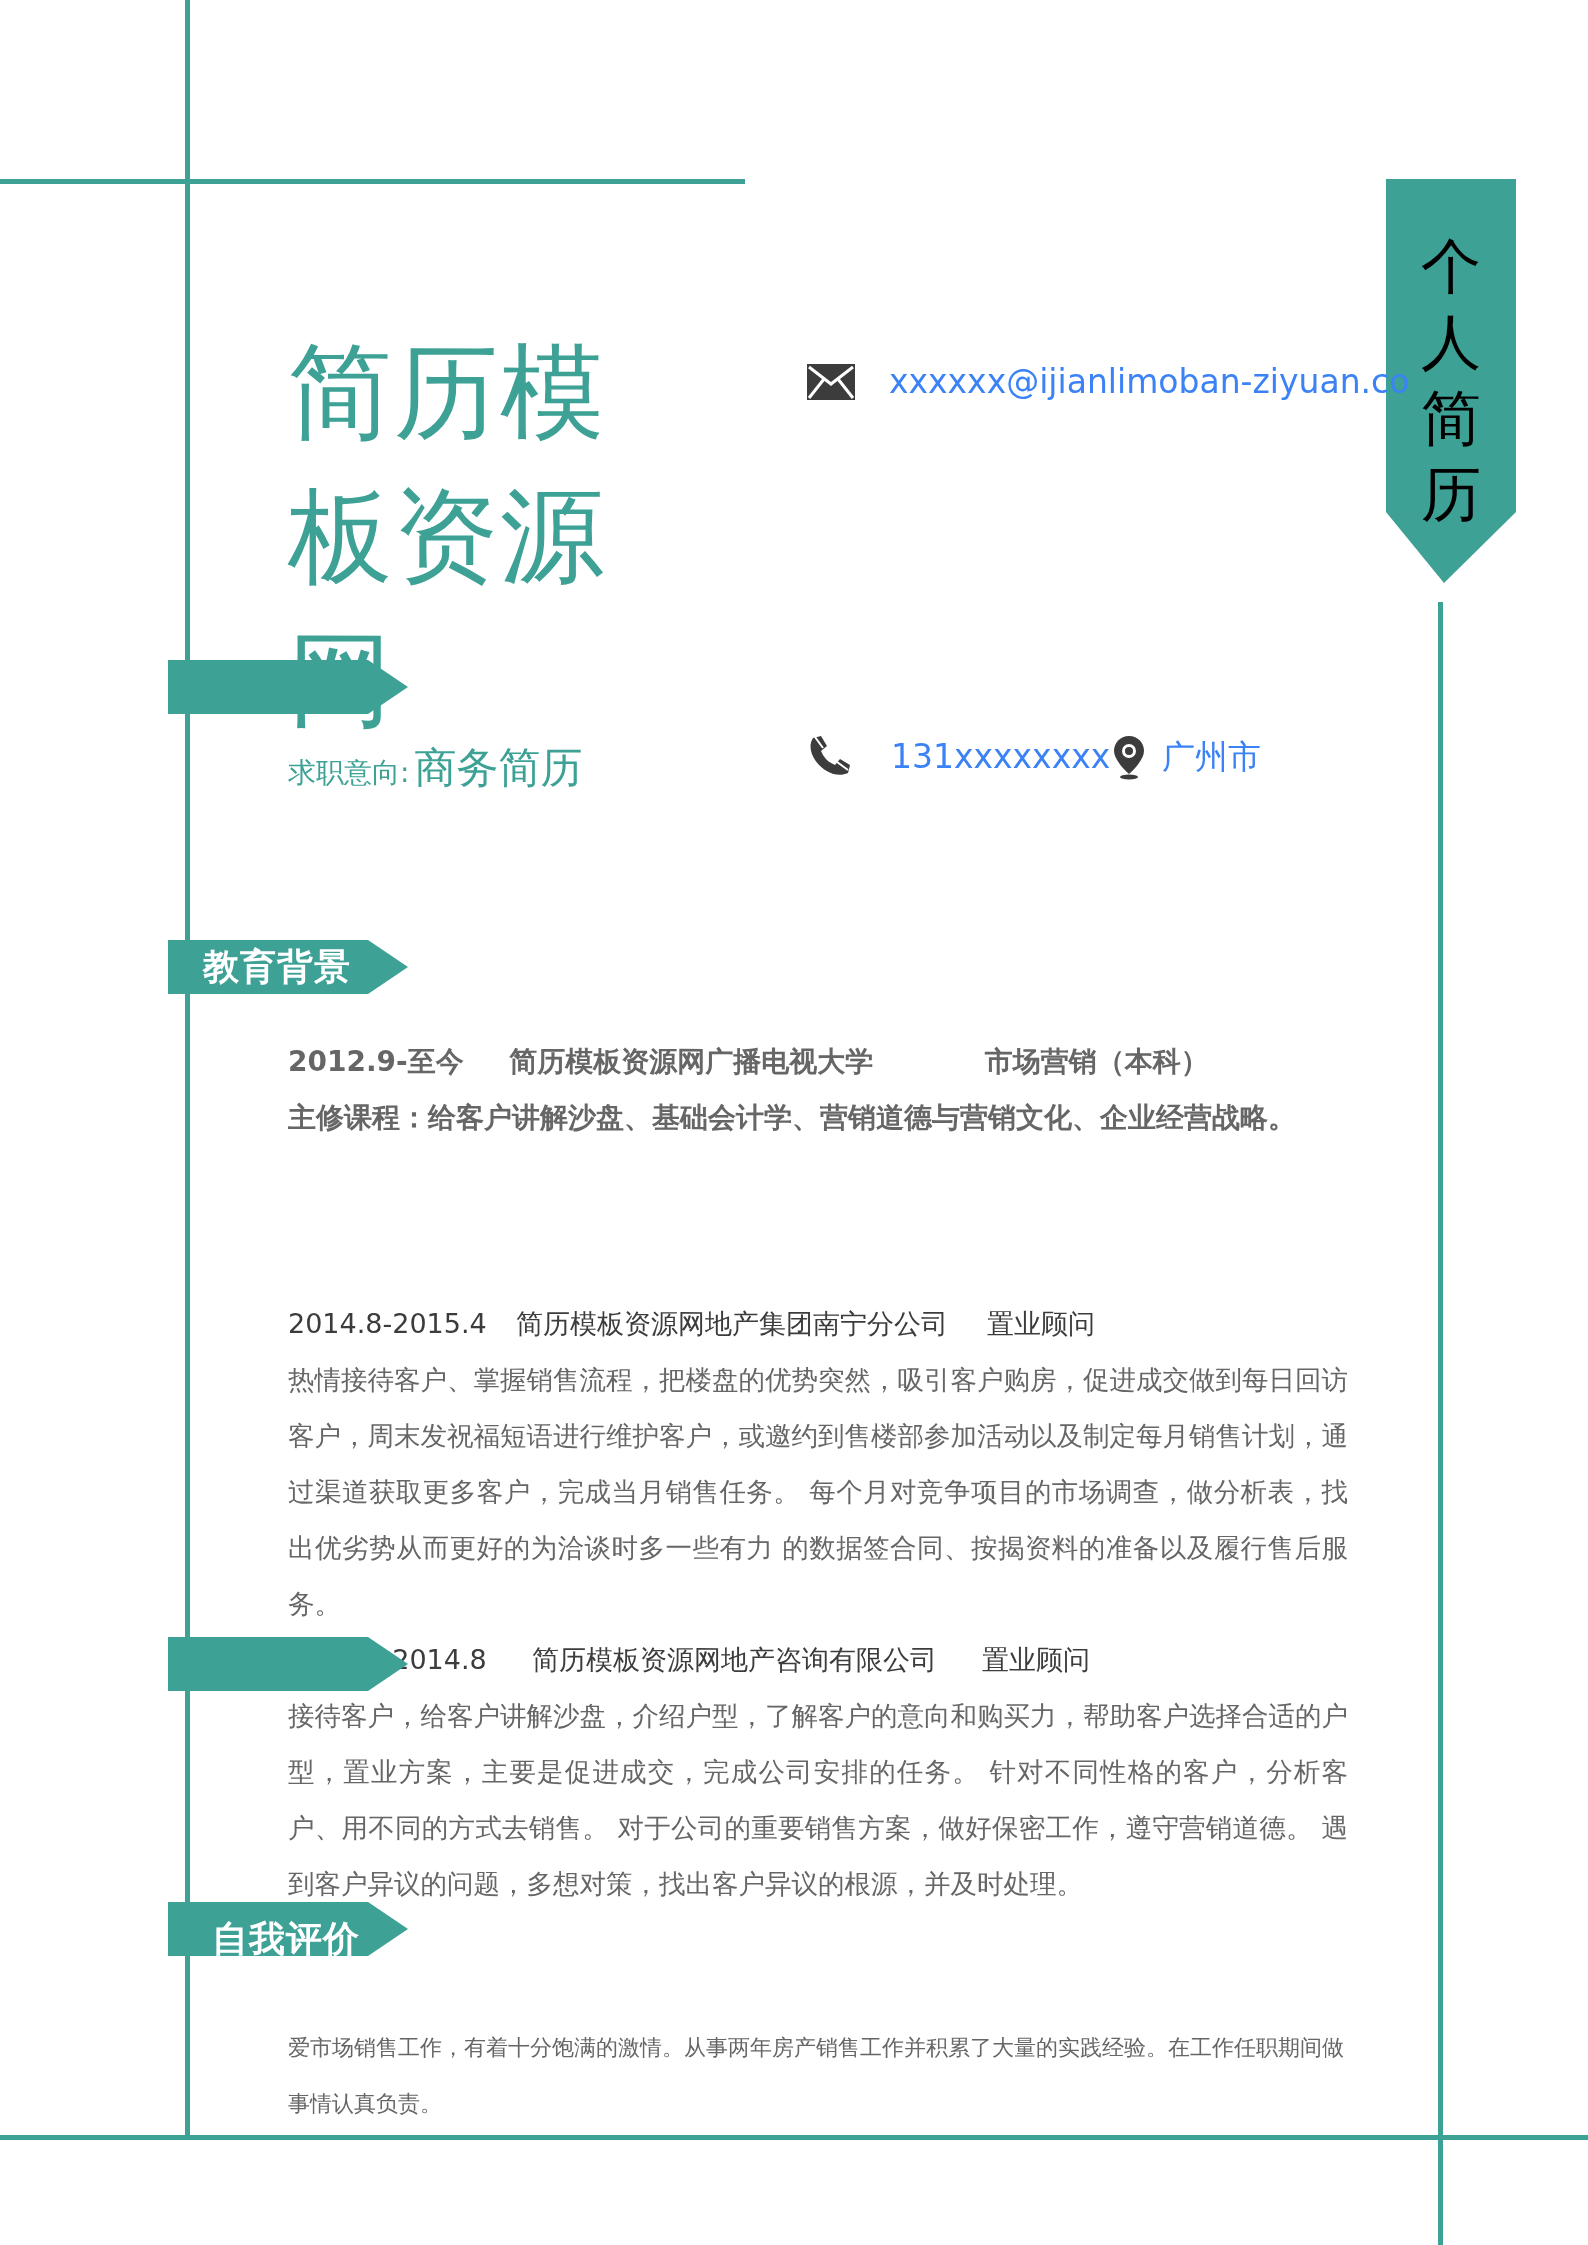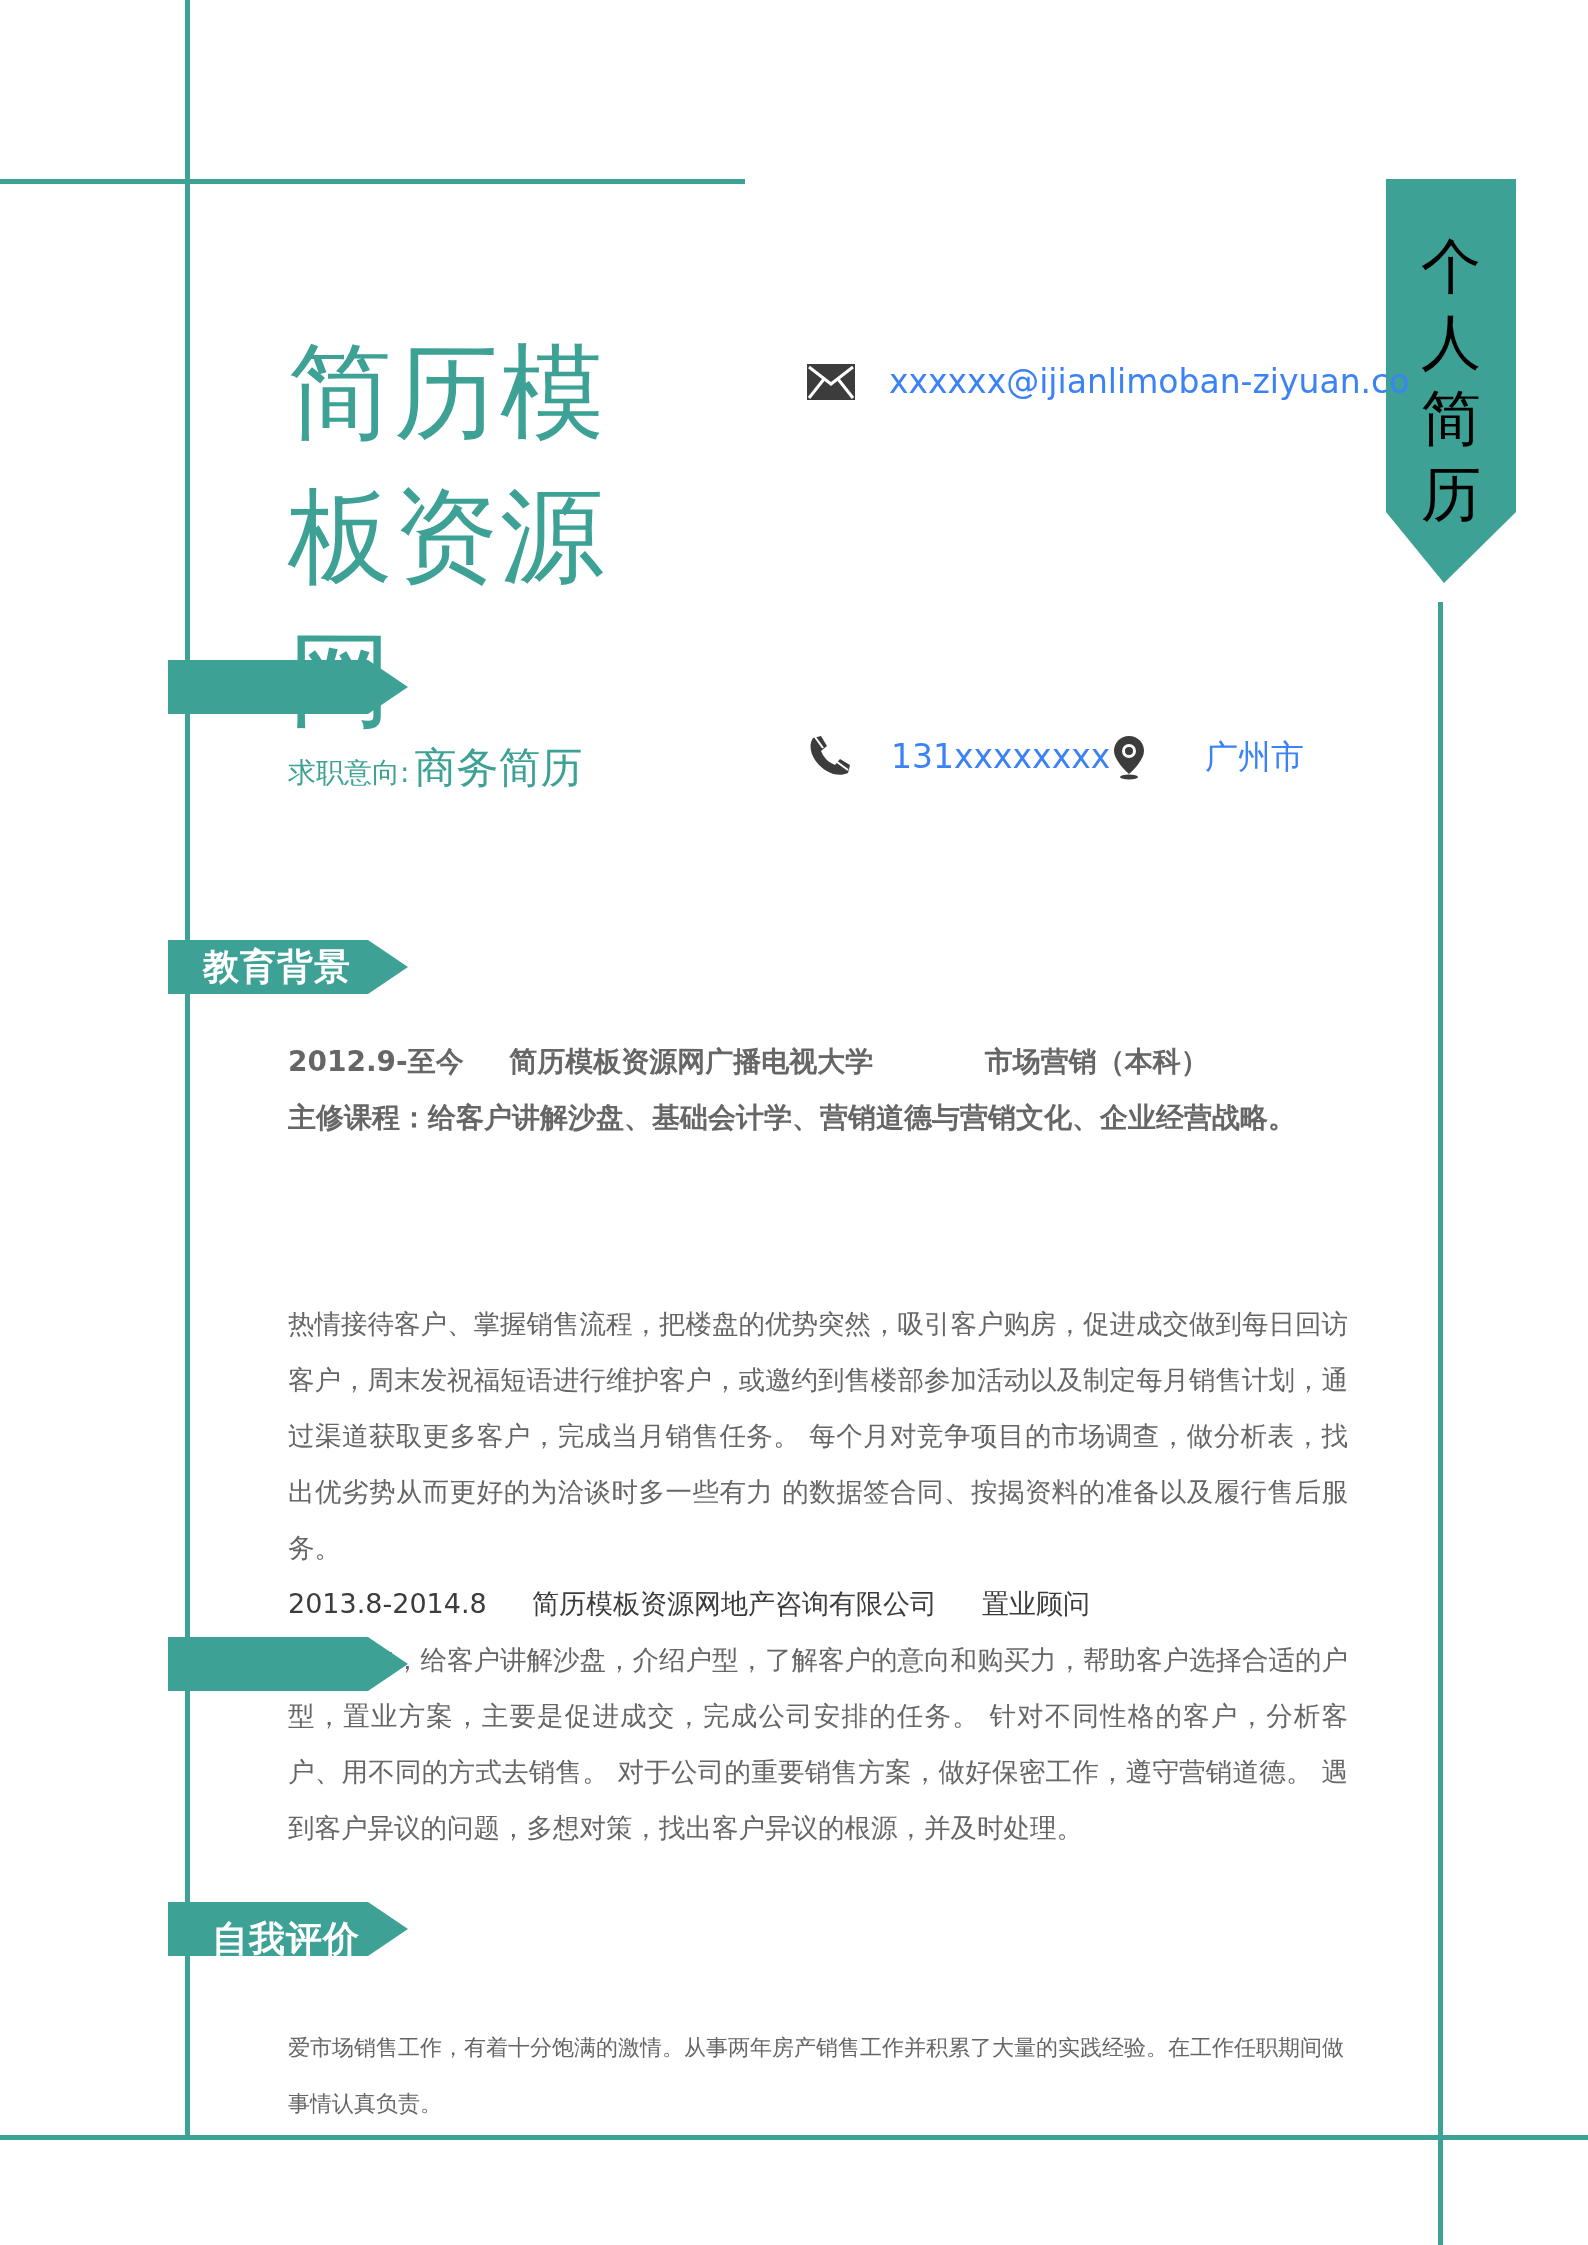--- a/index.html
+++ b/index.html
@@ -71,21 +71,21 @@
 <div class="contact" style="left:798px; top:734px;">
   <span class="icon" style="margin-right:40px;">
     <svg width="44" height="44" viewBox="0 0 44 44">
         <path d="M6 4 L14 2 L20 12 L14 17 C17 24 21 28 28 31 L33 25 L43 31 L41 39 C30 44 16 38 8 26 C3 18 2 10 6 4 Z" fill="#3c3c3c"></path>
         <line x1="8" y1="3" x2="16" y2="14" stroke="#fff" stroke-width="2"></line>
         <line x1="30" y1="28" x2="41" y2="36" stroke="#fff" stroke-width="2"></line>
       </svg>
   </span>
   <span class="txt">131xxxxxxxx</span>
 </div>
-<div class="contact" style="left:1103px; top:734px;gap:43px;">
+<div class="contact" style="left:1103px; top:734px;">
   <span class="icon" style="margin-right:16px;">
     <svg width="34" height="46" viewBox="0 0 34 46">
         <path d="M17 2 C8 2 2 9 2 17 C2 27 17 40 17 40 C17 40 32 27 32 17 C32 9 26 2 17 2 Z" fill="#3c3c3c"></path>
         <circle cx="17" cy="17" r="7" fill="#fff"></circle>
         <circle cx="17" cy="17" r="4" fill="#3c3c3c"></circle>
         <ellipse cx="17" cy="43" rx="9" ry="2.5" fill="#3c3c3c"></ellipse>
       </svg>
   </span>
   <span class="txt">广州市</span>
 </div>
@@ -101,20 +101,27 @@
     <span class="gap" style="width:26px;"></span>
     <span>简历模板资源网广播电视大学</span>
     <span class="gap" style="width:92px;"></span>
     <span>市场营销（本科）</span>
   </div>
   <div class="edu-line">主修课程：给客户讲解沙盘、基础会计学、营销道德与营销文化、企业经营战略。</div>
 </div>
 
 <div class="body-text" style="top:1296px; width:1060px;">
   <div class="job">
+    <div class="job-head">
+      <span>2014.8-2015.4</span>
+      <span class="gap" style="width:12px;"></span>
+      <span>简历模板资源网地产集团南宁分公司</span>
+      <span class="gap" style="width:22px;"></span>
+      <span>置业顾问</span>
+    </div>
     <div class="job-desc">热情接待客户、掌握销售流程，把楼盘的优势突然，吸引客户购房，促进成交做到每日回访客户，周末发祝福短语进行维护客户，或邀约到售楼部参加活动以及制定每月销售计划，通过渠道获取更多客户，完成当月销售任务。 每个月对竞争项目的市场调查，做分析表，找出优劣势从而更好的为洽谈时多一些有力 的数据签合同、按揭资料的准备以及履行售后服务。</div>
   </div>
   <div class="job">
     <div class="job-head">
       <span>2013.8-2014.8</span>
       <span class="gap" style="width:28px;"></span>
       <span>简历模板资源网地产咨询有限公司</span>
       <span class="gap" style="width:28px;"></span>
       <span>置业顾问</span>
     </div>

